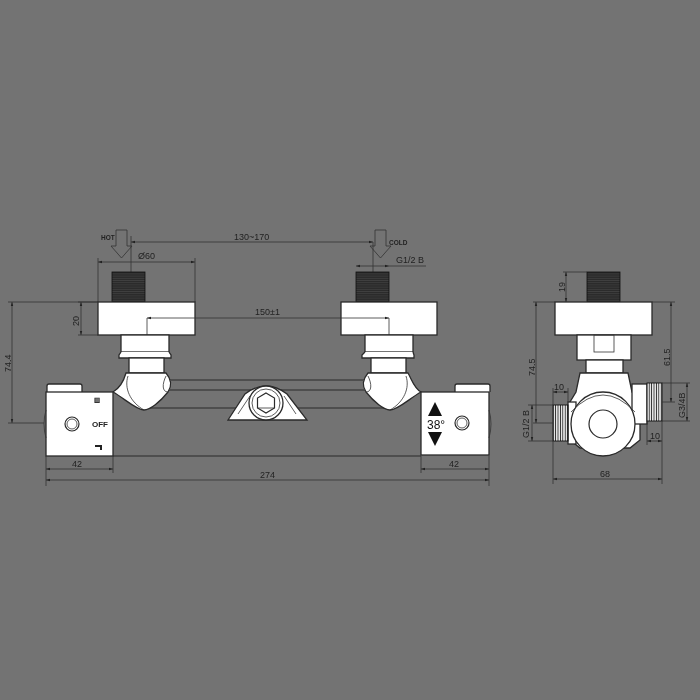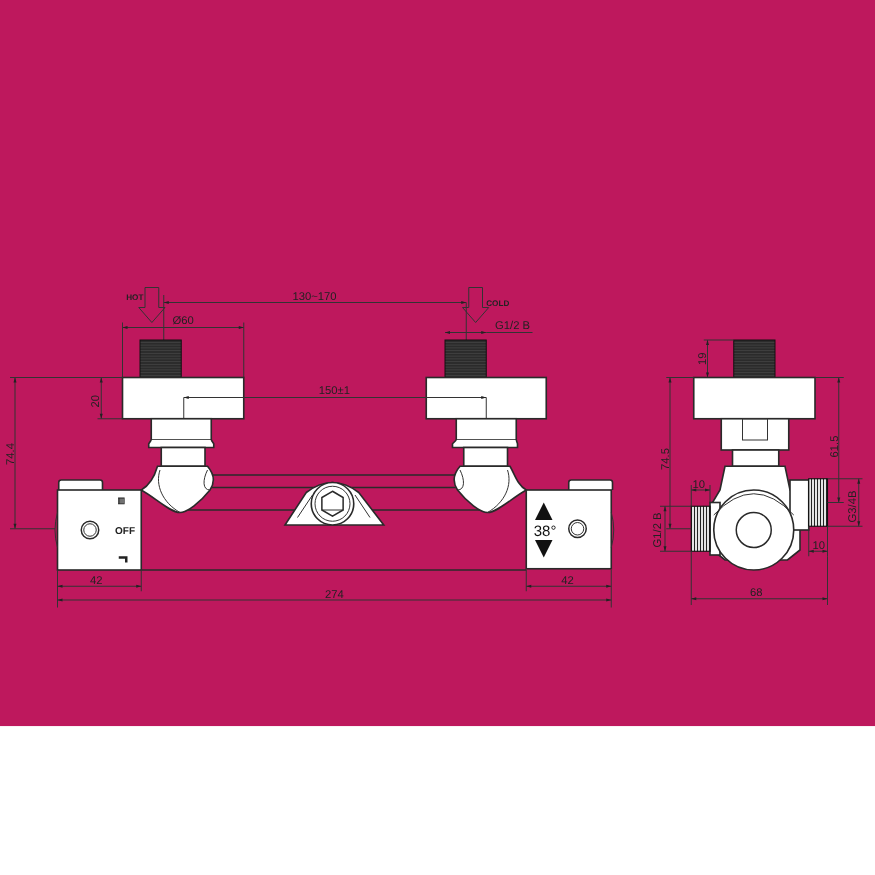--- a/index.html
+++ b/index.html
@@ -1,16 +1,16 @@
 <!DOCTYPE html>
 <html><head>
 <meta charset="utf-8">
 <style>
   html, body { margin: 0; padding: 0; background: #ffffff; }
-  #canvas { position: relative; width: 700px; height: 581px; background: #be185d; overflow: hidden; }
+  #canvas { position: relative; width: 700px; height: 700px; background: #737373; overflow: hidden; }
   svg { position: absolute; left: 0; top: 0; }
   .ln { stroke: #2a2a2a; stroke-width: 1.2; fill: none; }
   .thin { stroke: #333; stroke-width: 0.8; fill: none; }
   .body { stroke: #2a2a2a; stroke-width: 1.3; fill: #ffffff; }
   .dim-text { font-family: "Liberation Sans", sans-serif; font-size: 9px; fill: #222; }
   .lbl-small { font-family: "Liberation Sans", sans-serif; font-size: 6.5px; font-weight: bold; fill: #222; }
   .lbl-off { font-family: "Liberation Sans", sans-serif; font-size: 8px; font-weight: bold; fill: #222; }
   .lbl-temp { font-family: "Liberation Sans", sans-serif; font-size: 12px; fill: #111; }
 </style>
 </head>

